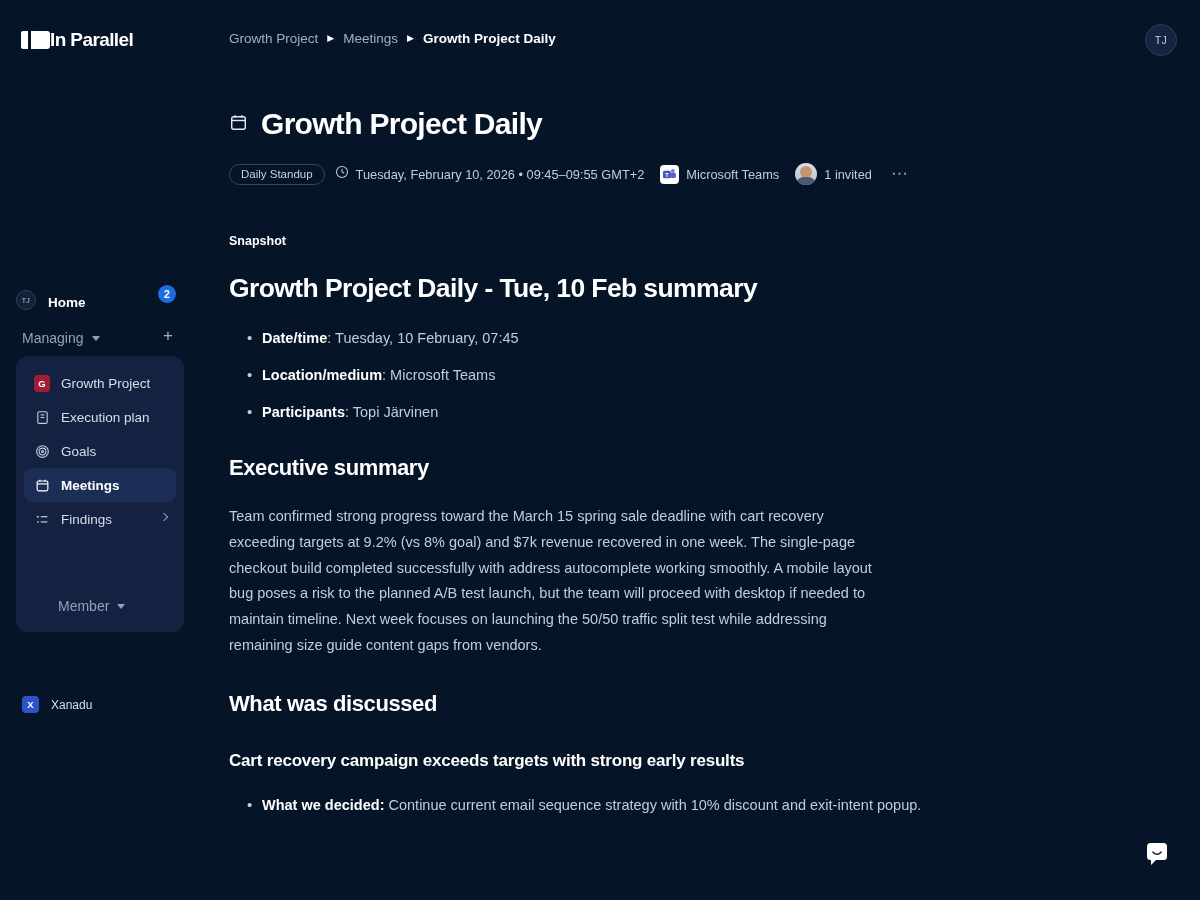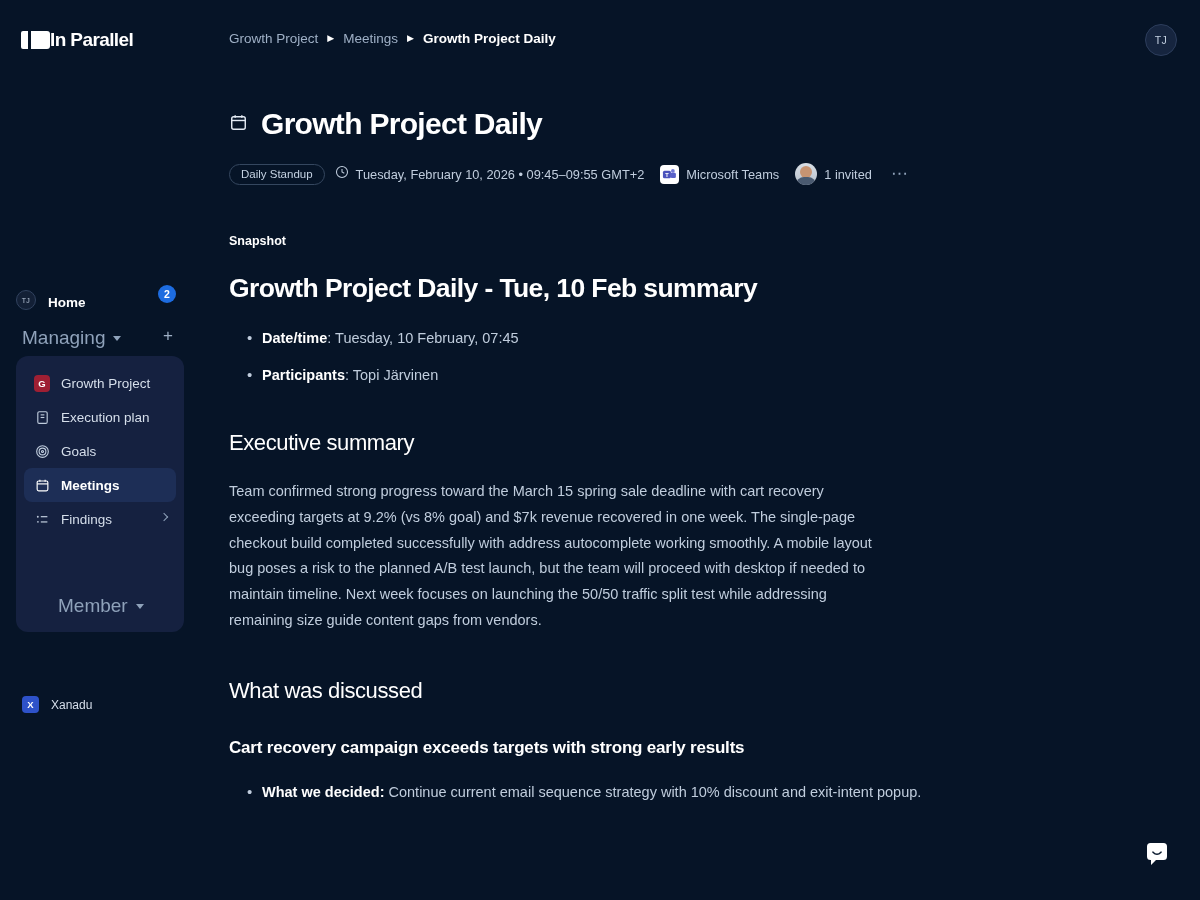--- a/index.html
+++ b/index.html
@@ -61,21 +61,21 @@
     font-size: 10.5px; font-weight: 700;
     display: flex; align-items: center; justify-content: center;
   }
 
   .section-head {
     position: absolute; left: 22px; width: 162px; height: 20px;
     display: flex; align-items: center; gap: 8px;
   }
   .section-head.managing { top: 248px; }
   .section-head.member { top: 516px; margin-left: 36px; }
-  .section-title { color: #8fa2ba; font-size: 19px; }
+  .section-title { color: #8fa2ba; font-size: 14px; }
   .caret-down {
     width: 0; height: 0;
     border-left: 4.5px solid transparent; border-right: 4.5px solid transparent;
     border-top: 5px solid #8fa2ba;
   }
   .section-add {
     position: absolute; left: 160px; top: 248px;
     width: 16px; height: 16px; color: #9fb0c6; font-size: 17px;
     line-height: 15px; text-align: center; font-weight: 300;
   }
@@ -175,22 +175,22 @@
     position: relative; padding-left: 33px; margin-bottom: 16px;
     color: #c0cddd; font-size: 14.5px; line-height: 1.45;
   }
   ul.bullets li::before {
     content: "\2022"; position: absolute; left: 18px; top: -1px;
     color: #c0cddd; font-size: 15px;
   }
   ul.bullets b { color: #ffffff; font-weight: 700; }
 
   h2.sec {
-    color: #ffffff; font-size: 22px; font-weight: 400;
-    letter-spacing: -0.4px; margin-top: 44px;
+    color: #ffffff; font-size: 22px; font-weight: 700;
+    letter-spacing: -0.4px; margin-top: 32px;
   }
   p.body {
     color: #c0cddd; font-size: 14.5px; line-height: 1.78;
     margin-top: 23px; width: 650px;
   }
   h3.sub {
     color: #ffffff; font-size: 17px; font-weight: 700;
     letter-spacing: -0.2px; margin-top: 34px;
   }
 
@@ -363,20 +363,23 @@
 
   <div class="eyebrow">Snapshot</div>
 
   <h2 class="summary-title">Growth Project Daily - Tue, 10 Feb summary</h2>
 
   <ul class="bullets">
     <li>
       <b>Date/time</b><span>: Tuesday, 10 February, 07:45</span>
     </li>
     <li>
+      <b>Location/medium</b><span>: Microsoft Teams</span>
+    </li>
+    <li>
       <b>Participants</b><span>: Topi Järvinen</span>
     </li>
   </ul>
 
   <h2 class="sec">Executive summary</h2>
   <p class="body">Team confirmed strong progress toward the March 15 spring sale deadline with cart recovery exceeding targets at 9.2% (vs 8% goal) and $7k revenue recovered in one week. The single-page checkout build completed successfully with address autocomplete working smoothly. A mobile layout bug poses a risk to the planned A/B test launch, but the team will proceed with desktop if needed to maintain timeline. Next week focuses on launching the 50/50 traffic split test while addressing remaining size guide content gaps from vendors.</p>
 
   <h2 class="sec">What was discussed</h2>
   <h3 class="sub">Cart recovery campaign exceeds targets with strong early results</h3>
 

